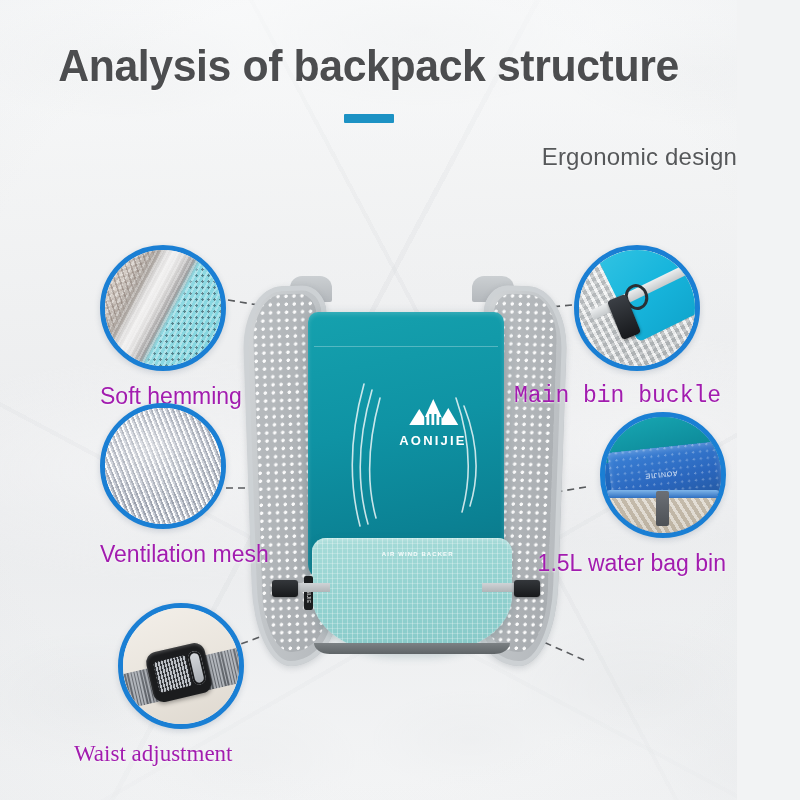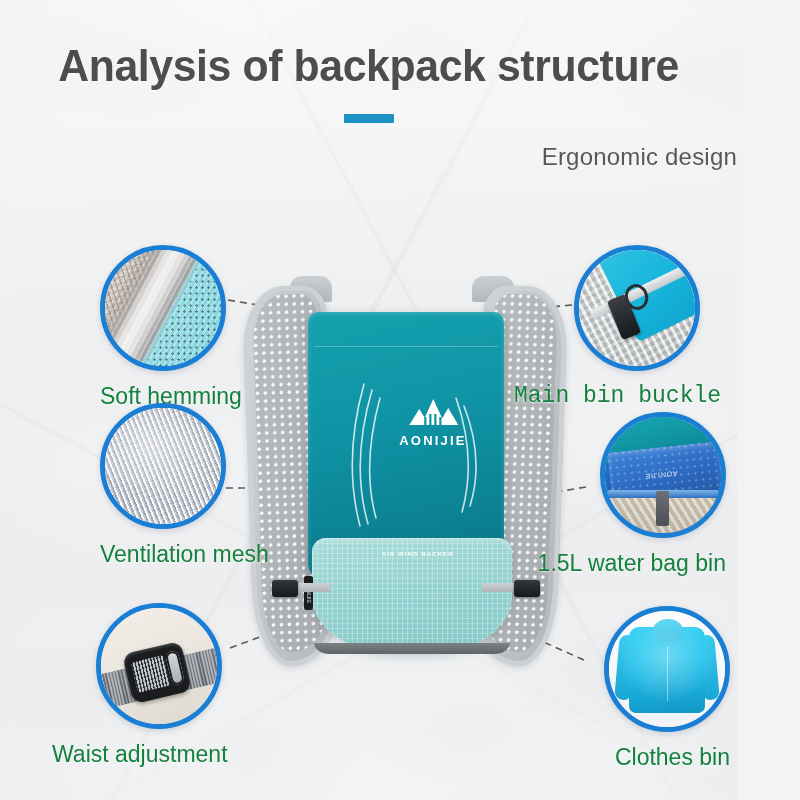--- a/index.html
+++ b/index.html
@@ -97,21 +97,21 @@
     border:5px solid #1a7fd4;
     overflow:hidden;
     position:relative;
     background:#e8eaec;
     box-shadow:0 2px 6px rgba(60,80,110,.20);
   }
   .bubble .photo { position:absolute; inset:0; }
   .caption {
     margin-top:12px;
     font-size:23px;
-    color:#15803d;
+    color:#a21caf;
     white-space:nowrap;
     text-shadow:0 1px 2px rgba(255,255,255,.7);
   }
   .cap-left  { text-align:left; }
   .cap-right { text-align:right; }
 
   
   .ph-hem {
     background:
       repeating-linear-gradient(118deg, rgba(255,255,255,.30) 0 2px, transparent 2px 5px),
@@ -483,21 +483,21 @@
   <div class="callout" style="left:100px; top:403px;">
     <div class="bubble">
       <div class="photo ph-mesh">
         <div class="weave"></div>
         <div class="hl"></div>
       </div>
     </div>
     <div class="caption cap-left">Ventilation mesh</div>
   </div>
 
-  <div class="callout" style="left:96px; top:603px;">
+  <div class="callout" style="left:118px; top:603px;font-family:Liberation Serif, serif;">
     <div class="bubble">
       <div class="photo ph-waist">
         <div class="strap"></div>
         <div class="buckle"></div>
       </div>
     </div>
     <div class="caption cap-left" style="margin-left:-44px;">Waist adjustment</div>
   </div>
 
   <div class="callout" style="left:574px; top:245px;">
@@ -521,28 +521,14 @@
           <div class="logo">AONIJIE</div>
         </div>
         <div class="railL"></div>
         <div class="lining"></div>
         <div class="tab"></div>
       </div>
     </div>
     <div class="caption cap-right" style="margin-left:-84px;">1.5L water bag bin</div>
   </div>
 
-  <div class="callout" style="left:604px; top:606px;">
-    <div class="bubble">
-      <div class="photo ph-clothes">
-        <div class="sleeveL"></div>
-        <div class="sleeveR"></div>
-        <div class="jacket">
-          <div class="zipline"></div>
-        </div>
-        <div class="hood"></div>
-        <div class="shade"></div>
-      </div>
-    </div>
-    <div class="caption cap-right" style="margin-left:-12px;">Clothes bin</div>
-  </div>
 
 </div>
 
 </body></html>

